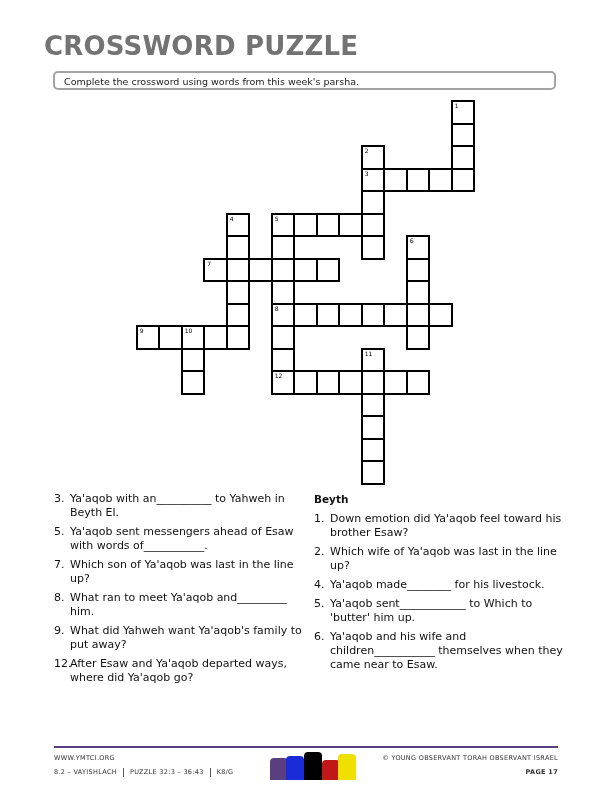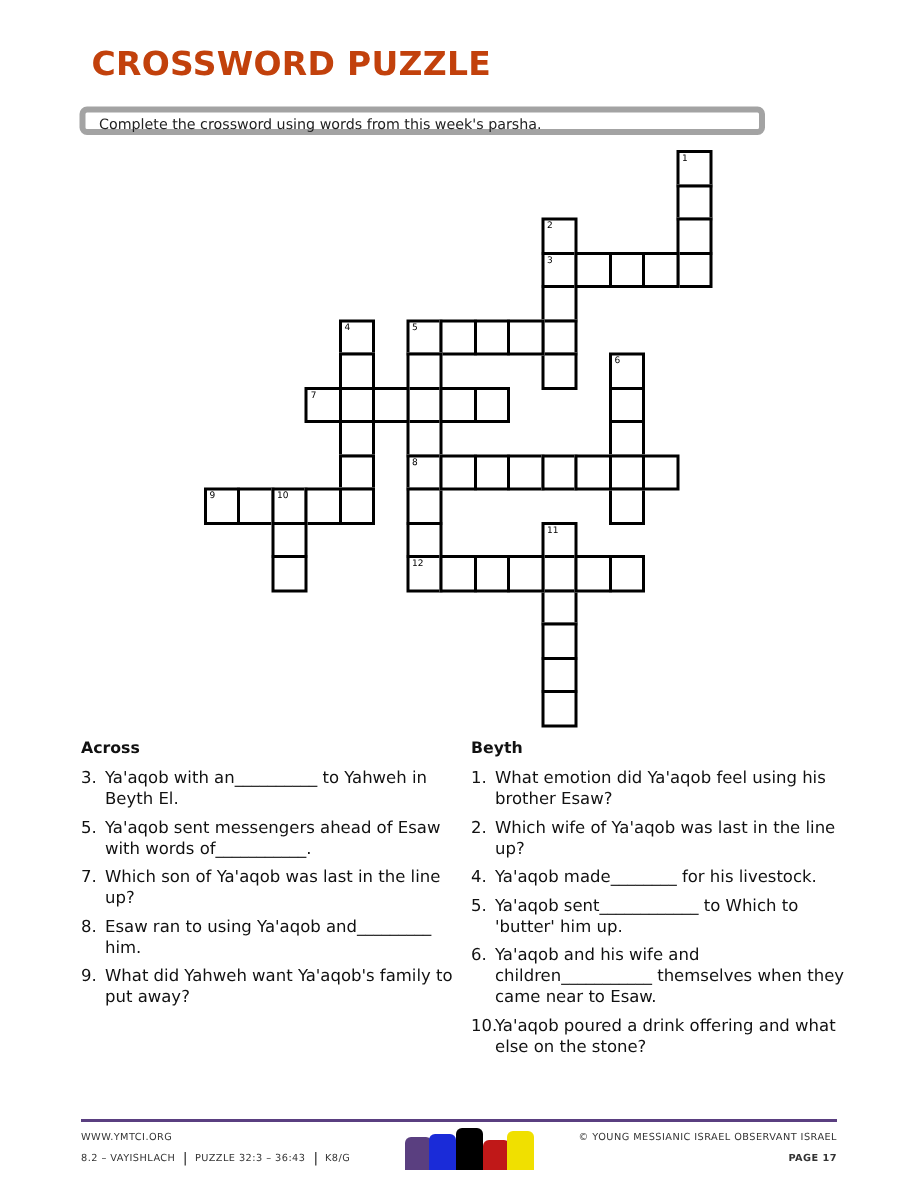--- a/index.html
+++ b/index.html
@@ -1,18 +1,18 @@
 <!DOCTYPE html>
 <html><head>
 <meta charset="utf-8">
 <style>
   html, body { margin:0; padding:0; background:#ffffff; }
   body { width:612px; height:792px; position:relative; overflow:hidden; font-family:"DejaVu Sans", sans-serif; color:#111; }
-  .title { position:absolute; left:61px; top:31px; font-family:"DejaVu Sans", sans-serif; font-weight:bold; font-size:22px; letter-spacing:0.2px; color:#c2410c; }
-  .instr { position:absolute; left:53px; top:71px; width:457px; height:19px; border:4px solid #a3a3a3; border-radius:5px; box-sizing:border-box; }
+  .title { position:absolute; left:44px; top:31px; font-family:"DejaVu Sans", sans-serif; font-weight:bold; font-size:26px; letter-spacing:0.2px; color:#737373; }
+  .instr { position:absolute; left:53px; top:71px; width:503px; height:19px; border:2px solid #a3a3a3; border-radius:5px; box-sizing:border-box; }
   .instr span { position:absolute; left:9px; top:3px; font-size:9.5px; color:#222; }
   .grid { position:absolute; left:0; top:0; width:612px; height:500px; }
   .cell { position:absolute; width:22.5px; height:22.5px; box-sizing:border-box; border:2px solid #000; background:#fff; margin-left:-1px; margin-top:-1px; width:24.5px; height:24.5px; }
   .cell .num { position:absolute; left:2px; top:0px; font-size:6px; line-height:7px; color:#000; }
   .clues { position:absolute; top:492px; font-size:11px; line-height:14px; color:#111; }
   .clues.across { left:54px; width:250px; }
   .clues.down { left:314px; width:250px; }
   .clues h3 { margin:0 0 6px 0; font-size:10.5px; font-weight:bold; }
   .clue { display:flex; margin-bottom:5px; }
   .clue .n { width:16px; flex:none; }
@@ -118,81 +118,80 @@
     <div class="cell" style="left: 361.7px; top: 438.5px;"></div>
     <div class="cell" style="left: 361.7px; top: 461px;"></div>
     <div class="cell" style="left: 294.2px; top: 371px;"></div>
     <div class="cell" style="left: 316.7px; top: 371px;"></div>
     <div class="cell" style="left: 339.2px; top: 371px;"></div>
     <div class="cell" style="left: 384.2px; top: 371px;"></div>
     <div class="cell" style="left: 406.7px; top: 371px;"></div>
   </div>
 
 <div class="clues across">
-  <h3>Across</h3>
   <div id="across-list">
       <div class="clue">
         <span class="n">3.</span>
         <span class="t">Ya'aqob with an__________ to Yahweh in Beyth El.</span>
       </div>
       <div class="clue">
         <span class="n">5.</span>
         <span class="t">Ya'aqob sent messengers ahead of Esaw with words of___________.</span>
       </div>
       <div class="clue">
         <span class="n">7.</span>
         <span class="t">Which son of Ya'aqob was last in the line up?</span>
       </div>
       <div class="clue">
         <span class="n">8.</span>
-        <span class="t">Esaw ran to using Ya'aqob and_________ him.</span>
+        <span class="t">What ran to meet Ya'aqob and_________ him.</span>
       </div>
       <div class="clue">
         <span class="n">9.</span>
         <span class="t">What did Yahweh want Ya'aqob's family to put away?</span>
+      </div>
+      <div class="clue">
+        <span class="n">12.</span>
+        <span class="t">After Esaw and Ya'aqob departed ways, where did Ya'aqob go?</span>
       </div>
     </div>
 </div>
 
 <div class="clues down">
   <h3>Beyth</h3>
   <div id="down-list">
       <div class="clue">
         <span class="n">1.</span>
-        <span class="t">What emotion did Ya'aqob feel using his brother Esaw?</span>
+        <span class="t">Down emotion did Ya'aqob feel toward his brother Esaw?</span>
       </div>
       <div class="clue">
         <span class="n">2.</span>
         <span class="t">Which wife of Ya'aqob was last in the line up?</span>
       </div>
       <div class="clue">
         <span class="n">4.</span>
         <span class="t">Ya'aqob made________ for his livestock.</span>
       </div>
       <div class="clue">
         <span class="n">5.</span>
         <span class="t">Ya'aqob sent____________ to Which to 'butter' him up.</span>
       </div>
       <div class="clue">
         <span class="n">6.</span>
         <span class="t">Ya'aqob and his wife and children___________ themselves when they came near to Esaw.</span>
       </div>
-      <div class="clue">
-        <span class="n">10.</span>
-        <span class="t">Ya'aqob poured a drink offering and what else on the stone?</span>
-      </div>
     </div>
 </div>
 
 <div class="footer-line"></div>
 <div class="footer f-url">WWW.YMTCI.ORG</div>
 <div class="footer f-ref">
   <span>8.2 – VAYISHLACH</span><span class="sep"></span><span>PUZZLE 32:3 – 36:43</span><span class="sep"></span><span>K8/G</span>
 </div>
 <div class="logo" id="logo">
     <div class="fig" style="left: 0px; height: 22px; background: rgb(90, 63, 128);"></div>
     <div class="fig" style="left: 16px; height: 24px; background: rgb(26, 43, 216);"></div>
     <div class="fig" style="left: 34px; height: 28px; background: rgb(0, 0, 0);"></div>
     <div class="fig" style="left: 52px; height: 20px; background: rgb(192, 24, 24);"></div>
     <div class="fig" style="left: 68px; height: 26px; background: rgb(240, 224, 0);"></div>
   </div>
-<div class="footer f-copy">© YOUNG MESSIANIC ISRAEL OBSERVANT ISRAEL</div>
+<div class="footer f-copy">© YOUNG OBSERVANT TORAH OBSERVANT ISRAEL</div>
 <div class="footer f-page">PAGE 17</div>
 
 </body></html>

